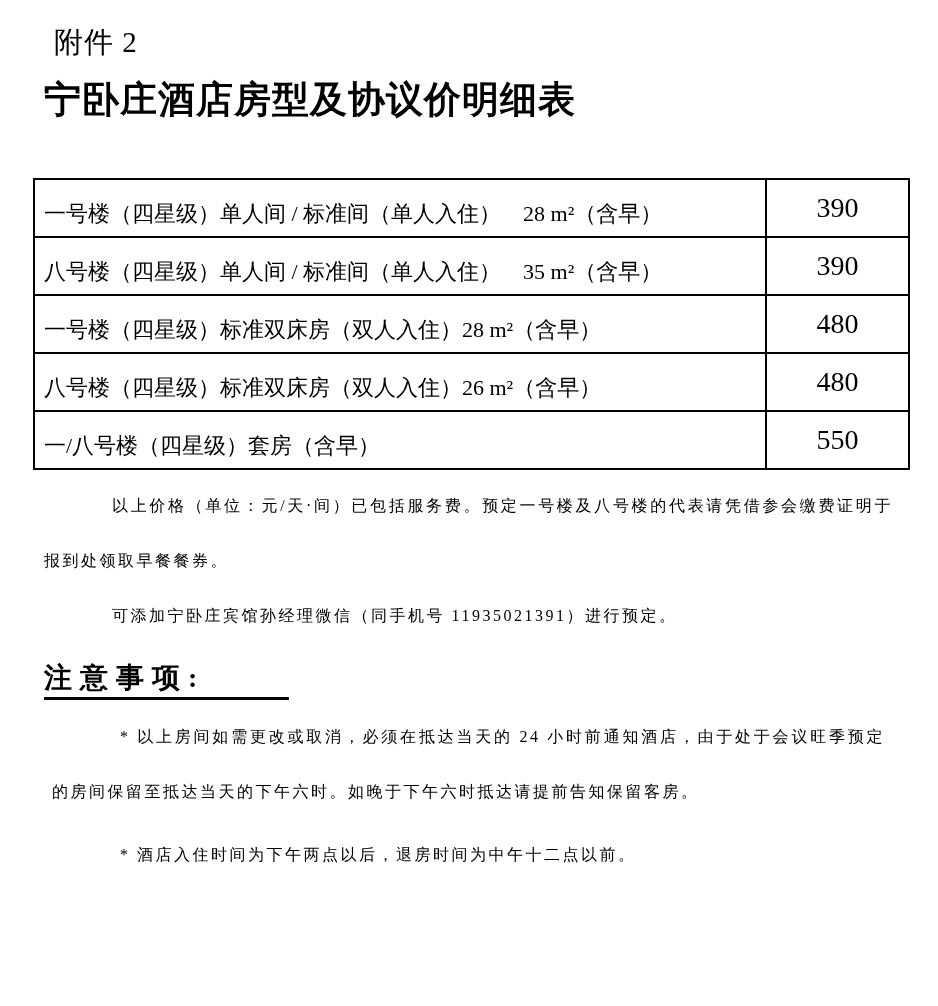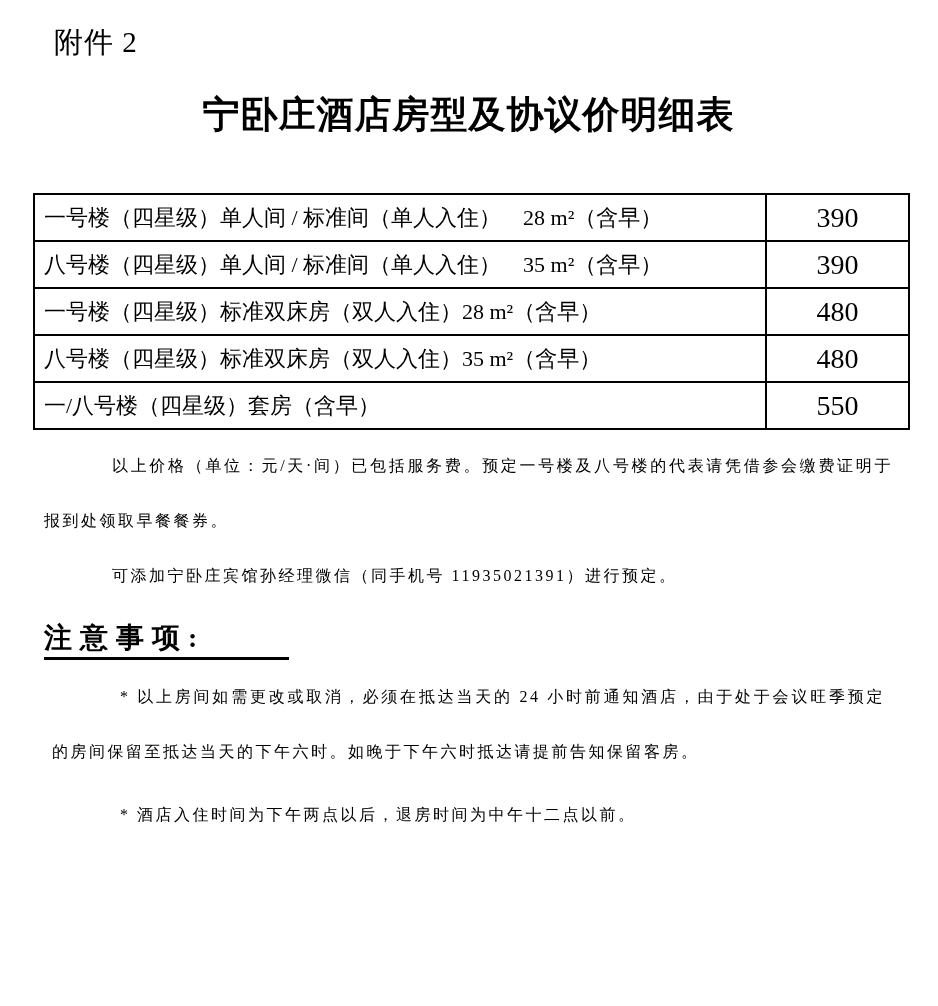--- a/index.html
+++ b/index.html
@@ -21,43 +21,42 @@
     height: 1006px;
     padding: 24px 45px 0 44px;
   }
   .attachment-label {
     font-size: 29px;
     line-height: 36px;
     margin-left: 10px;
     letter-spacing: 1px;
   }
   .doc-title {
-    margin-top: 33px;
+    margin-top: 18px;
     font-size: 37px;
     line-height: 44px;
     font-weight: bold;
-    text-align: center;
     letter-spacing: 1px;
   }
   table.price-table {
     border-collapse: collapse;
     table-layout: fixed;
     width: 860px;
     margin: 56px 0 0 -11px;
   }
   table.price-table td {
     border: 2px solid #000;
     height: 45px;
     vertical-align: middle;
     overflow: hidden;
     white-space: nowrap;
   }
   td.room-cell {
     width: 717px;
-    padding: 0 4px 0 9px;
+    padding: 11px 4px 0 9px;
     font-size: 22px;
   }
   td.price-cell {
     width: 141px;
     text-align: center;
     font-size: 28px;
     padding: 0;
   }
   .body-text {
     font-size: 16px;
@@ -99,21 +98,21 @@
       </tr>
       <tr>
         <td class="room-cell">八号楼（四星级）单人间 / 标准间（单人入住）　35 m²（含早）</td>
         <td class="price-cell">390</td>
       </tr>
       <tr>
         <td class="room-cell">一号楼（四星级）标准双床房（双人入住）28 m²（含早）</td>
         <td class="price-cell">480</td>
       </tr>
       <tr>
-        <td class="room-cell">八号楼（四星级）标准双床房（双人入住）35 m²（含早）</td>
+        <td class="room-cell">八号楼（四星级）标准双床房（双人入住）26 m²（含早）</td>
         <td class="price-cell">480</td>
       </tr>
       <tr>
         <td class="room-cell">一/八号楼（四星级）套房（含早）</td>
         <td class="price-cell">550</td>
       </tr>
     </tbody>
   </table>
 
   <p class="body-text pricing-paragraph">以上价格（单位：元/天·间）已包括服务费。预定一号楼及八号楼的代表请凭借参会缴费证明于报到处领取早餐餐券。</p>

